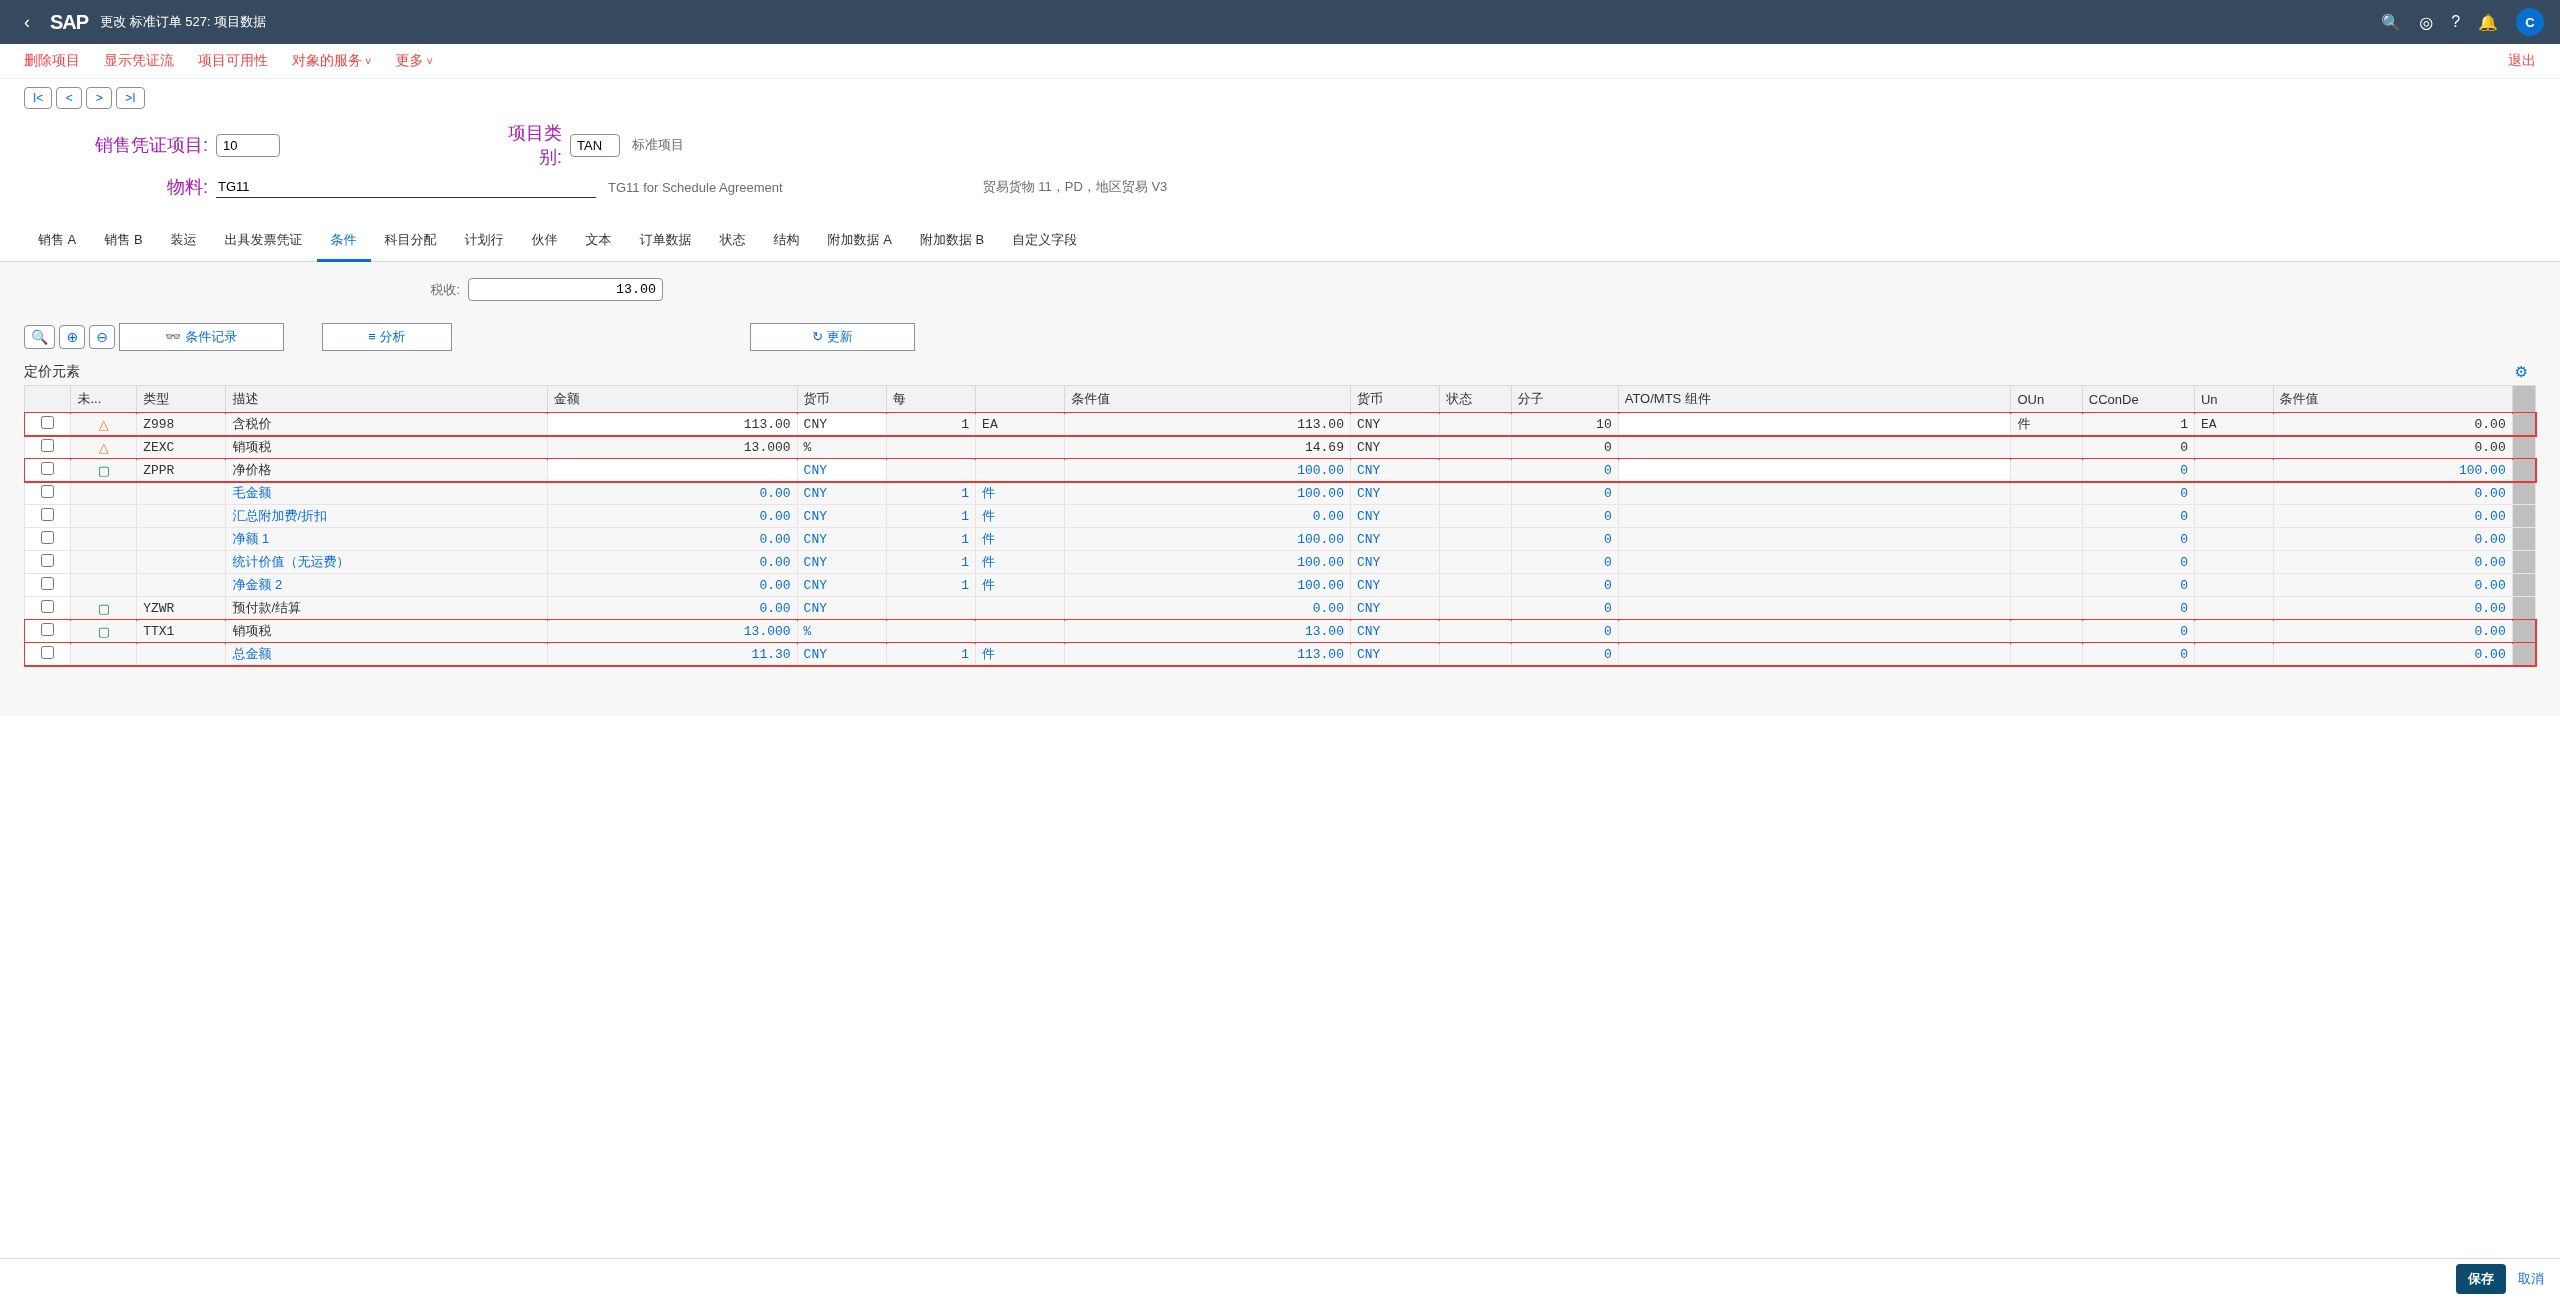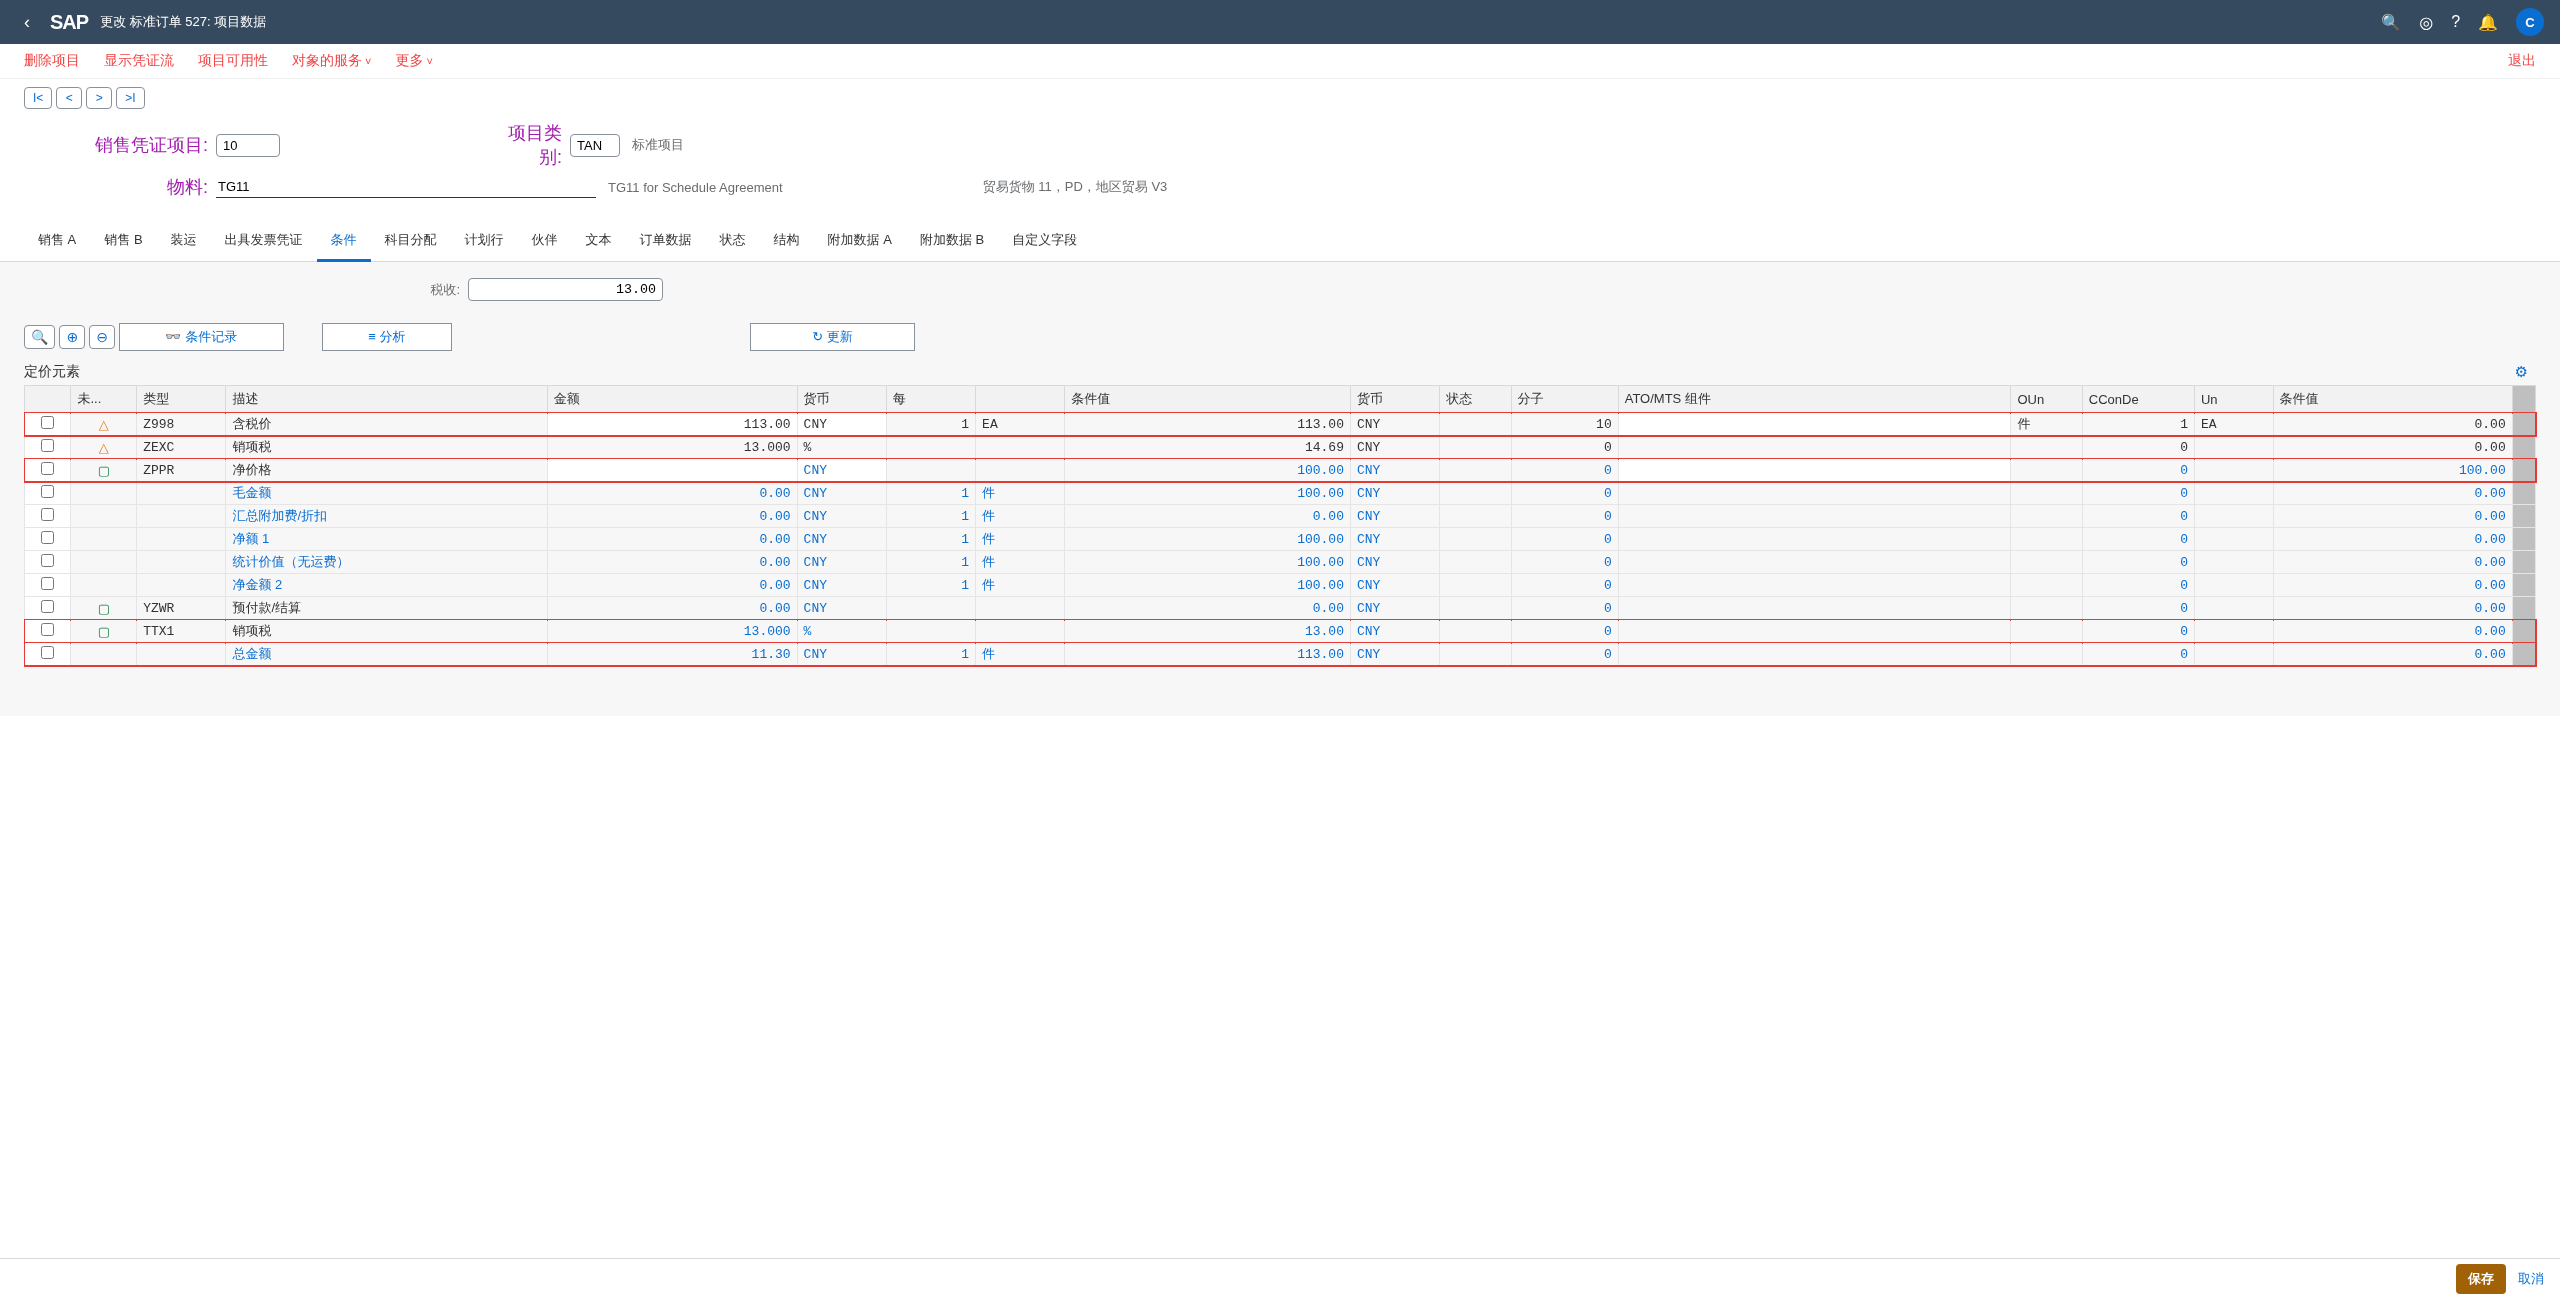--- a/index.html
+++ b/index.html
@@ -69,21 +69,21 @@
 .status-cell { width: 28px; text-align: center; }
 .triangle-orange { color: #e9730c; }
 .square-green { color: #107e3e; }
 .link { color: #0a6ed1; }
 tr.highlight-red td { position: relative; }
 tr.highlight-red { outline: 2px solid #e53935; outline-offset: -1px; }
 .scrollbar-ind { width: 10px; background: #bfbfbf; }
 
 
 .footer { position: fixed; bottom: 0; left: 0; right: 0; border-top: 1px solid #d9d9d9; background: #fff; padding: 6px 16px; display: flex; justify-content: flex-end; gap: 12px; align-items: center; height: 40px; }
-.save-btn { background: #a16207; color: #fff; border: none; border-radius: 4px; padding: 6px 12px; cursor: pointer; font-size: 13px; font-weight: bold; }
+.save-btn { background: #0c4a6e; color: #fff; border: none; border-radius: 4px; padding: 6px 12px; cursor: pointer; font-size: 13px; font-weight: bold; }
 .cancel-btn { background: none; border: none; color: #0a6ed1; cursor: pointer; font-size: 13px; }
 
 .main-scroll { height: calc(100vh - 44px - 40px); overflow-y: auto; }
 </style>
 </head>
 <body>
 
 <div class="header-bar">
   <div class="header-left">
     <span class="back-btn">‹</span>

